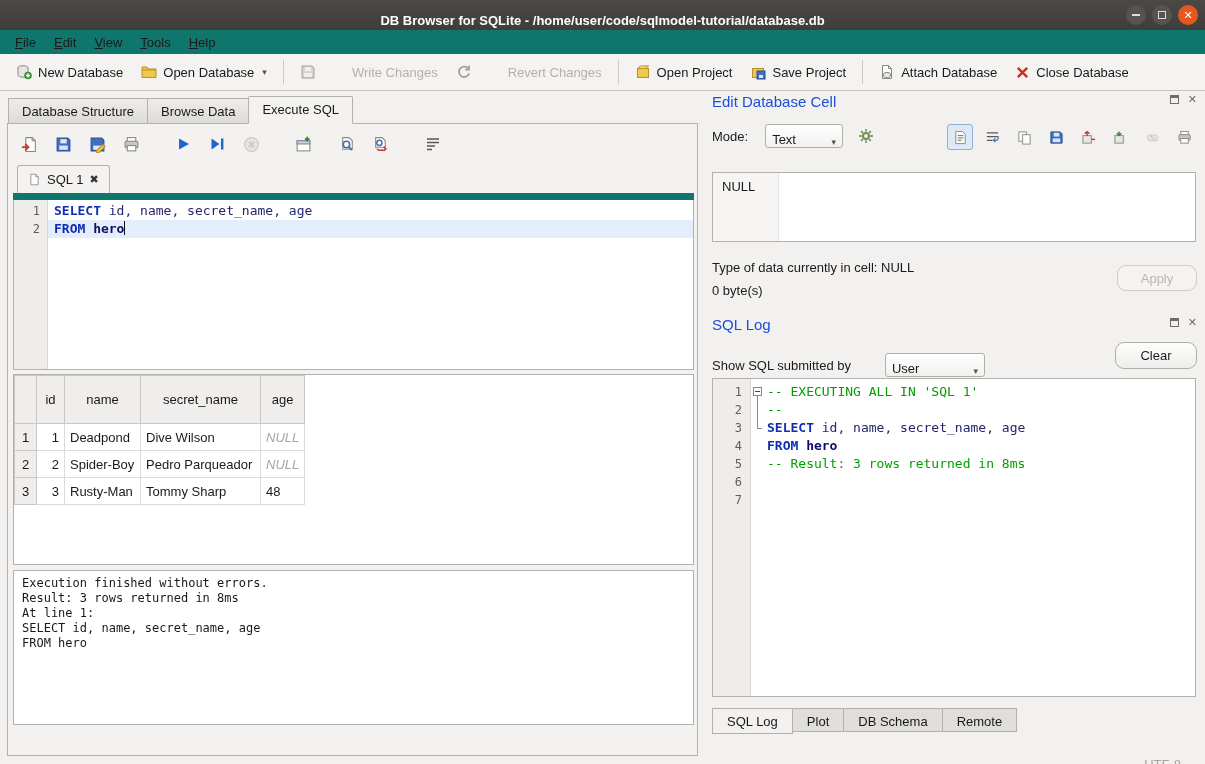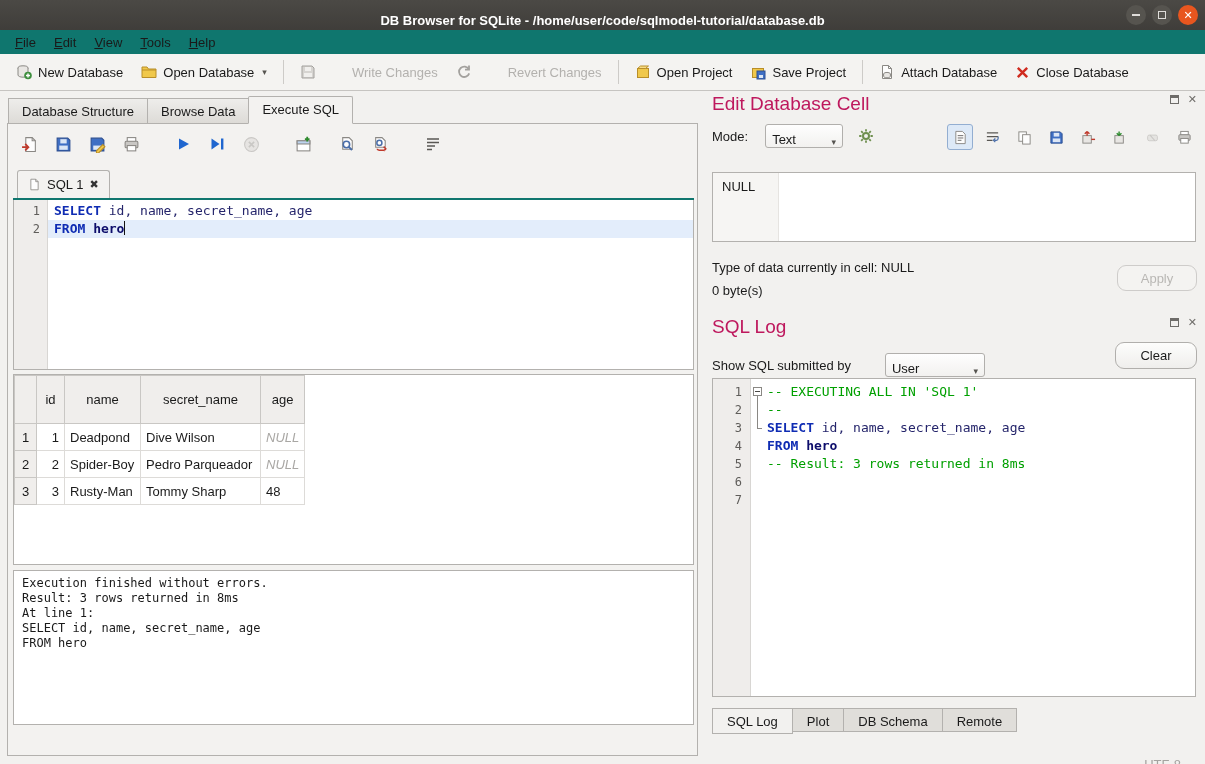--- a/index.html
+++ b/index.html
@@ -46,21 +46,21 @@
   .left-frame{position:absolute;left:7px;top:123px;width:691px;height:633px;
     border:1px solid #b3b1ae;background:#f3f2f0;}
 
   
   .sql-toolbar{position:absolute;left:8px;top:6px;height:28px;display:flex;align-items:center;}
   .tool-btn{width:26px;height:26px;display:flex;align-items:center;justify-content:center;border-radius:3px;}
   .tool-btn.disabled{opacity:.55;}
   .gap-sm{margin-left:8px;} .gap-md{margin-left:18px;} .gap-lg{margin-left:26px;}
 
   
-  .sql-tabbar{position:absolute;left:5px;top:44px;width:681px;height:32px;border-bottom:2px solid #0f766e;}
+  .sql-tabbar{position:absolute;left:5px;top:44px;width:681px;height:32px;border-bottom:7px solid #0f766e;}
   .sql-tab{position:absolute;left:4px;bottom:0;height:28px;display:flex;align-items:center;gap:6px;
     padding:0 10px;background:#f3f2f0;border:1px solid #b3b1ae;border-bottom:none;
     border-top-left-radius:3px;border-top-right-radius:3px;font-size:13px;}
   .sql-tab .close-x{font-size:11px;color:#333;}
 
   
   .editor{position:absolute;left:5px;top:76px;width:681px;height:170px;background:#fff;
     border:1px solid #b3b1ae;border-top:none;display:flex;}
   .editor .gutter{width:34px;background:#efedeb;border-right:1px solid #d8d6d3;
     font-family:"DejaVu Sans Mono",monospace;font-size:12px;color:#5f5d5a;text-align:right;
@@ -84,21 +84,21 @@
   .grid td.num{text-align:right;}
   .grid td.null-val{color:#a9a7a4;font-style:italic;}
 
   
   .output{position:absolute;left:5px;top:446px;width:681px;height:155px;background:#fff;
     border:1px solid #b3b1ae;padding:5px 8px;font-family:"DejaVu Sans Mono",monospace;
     font-size:12px;line-height:15px;white-space:pre-wrap;}
 
   
   .right-panel{position:absolute;left:704px;top:90px;width:501px;height:674px;}
-  .dock-title{position:absolute;left:8px;font-size:19px;color:#be185d;}
+  .dock-title{position:absolute;left:8px;font-size:15px;color:#1d4ed8;}
   .dock-icons{position:absolute;right:8px;display:flex;gap:9px;align-items:center;}
   .float-glyph{width:9px;height:9px;border:1px solid #6e6c69;border-top-width:3px;}
   .dock-x{font-size:11px;color:#6e6c69;line-height:9px;}
 
   .mode-row{position:absolute;left:8px;top:33px;height:26px;display:flex;align-items:center;}
   .combo{display:flex;align-items:flex-end;justify-content:space-between;
     background:linear-gradient(#fefefe,#f2f1ef);border:1px solid #b1afac;border-radius:3px;
     height:24px;padding:0 6px;font-size:13px;}
   .combo .dd-arrow{margin-left:8px;}
   .cell-toolbar{position:absolute;right:8px;top:34px;display:flex;gap:6px;align-items:center;}

